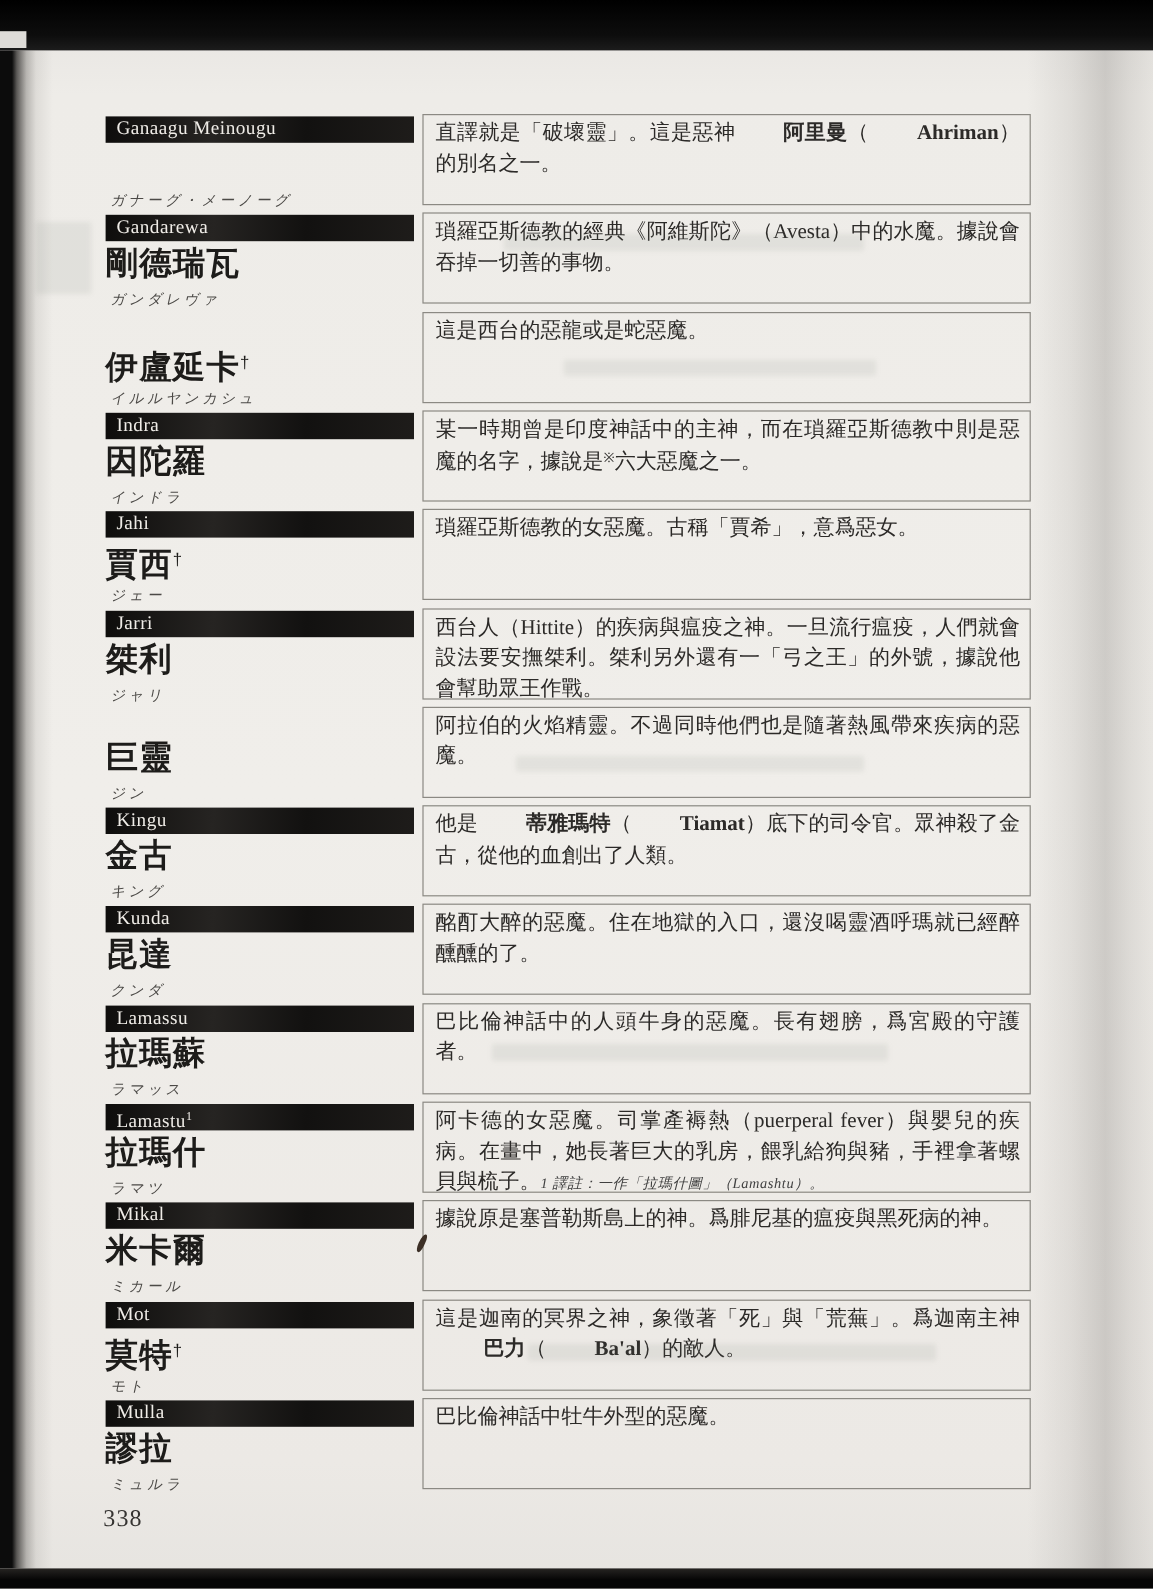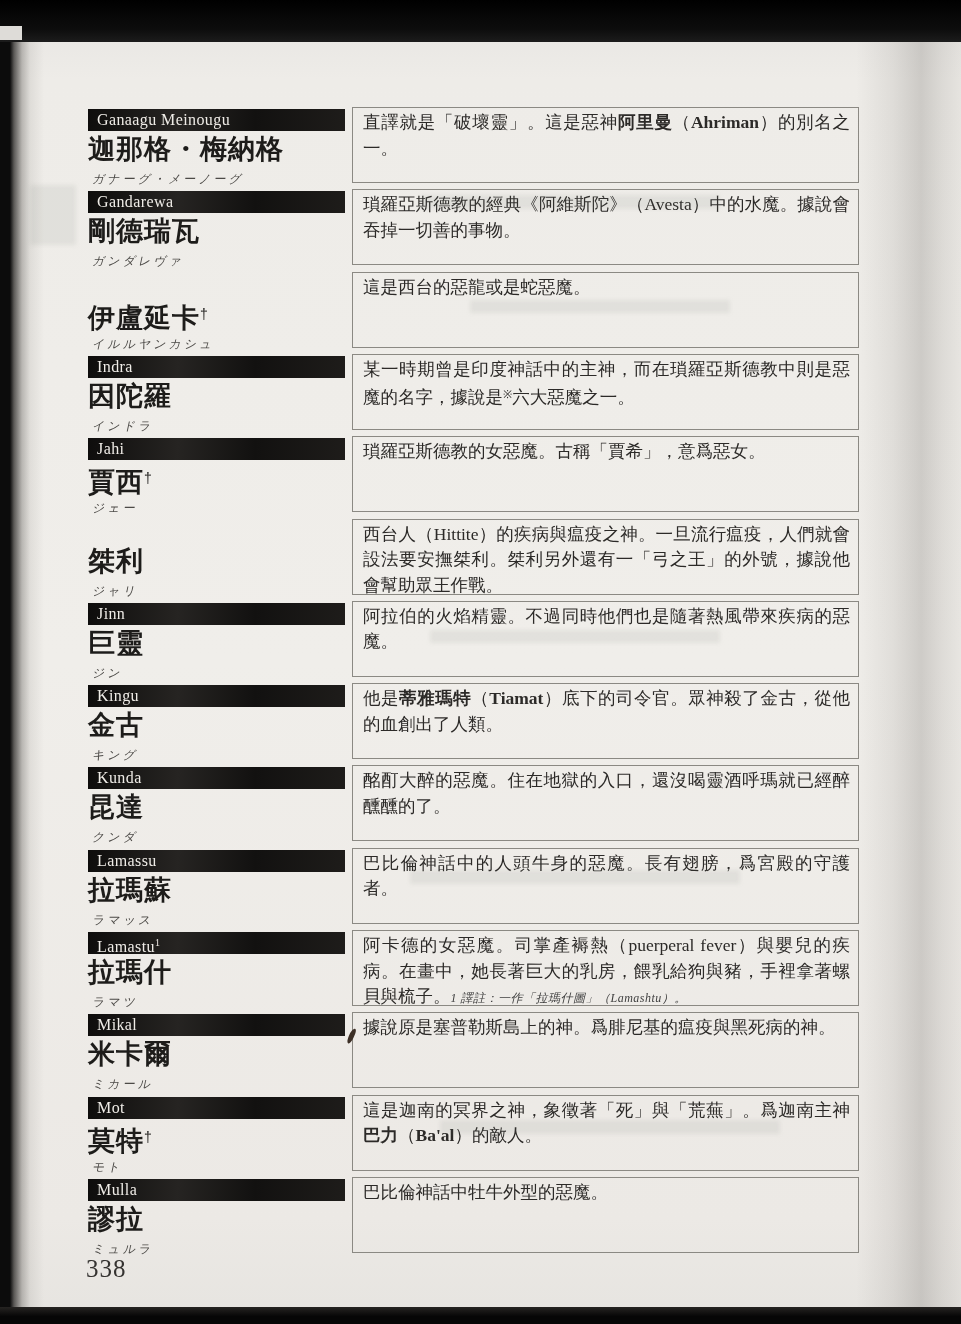--- a/index.html
+++ b/index.html
@@ -10,60 +10,59 @@
     background:linear-gradient(180deg,#e6e4e1 0%,#eeece8 6%,#f0eeea 50%,#ece9e5 92%,#e6e4e0 100%);
   }
   .scan-strip-top { position:absolute; left:0; top:0; width:961px; height:42px; background:linear-gradient(180deg,#000,#0d0d0d 70%,#1c1c1c); }
   .scan-strip-top .sliver { position:absolute; left:0; top:26px; width:22px; height:14px; background:#dedcd8; }
   .scan-strip-bottom { position:absolute; left:0; top:1307px; width:961px; height:17px; background:linear-gradient(180deg,#262422,#060606 55%); }
   .spine-shadow { position:absolute; left:0; top:42px; height:1265px; width:44px;
     background:linear-gradient(90deg,#0c0c0c 0px,#0c0c0c 10px,rgba(35,33,31,.72) 14px,rgba(95,92,88,.38) 22px,rgba(150,147,142,.18) 30px,rgba(0,0,0,0) 44px); }
   .rightpage-shade { position:absolute; right:0; top:42px; height:1265px; width:105px; pointer-events:none;
     background:linear-gradient(90deg,rgba(0,0,0,0) 0%,rgba(86,82,78,.10) 35%,rgba(70,66,62,.20) 62%,rgba(110,106,101,.14) 82%,rgba(160,156,150,.10) 100%); }
 
-  .entry-list { position:absolute; left:88px; top:12px; width:772px; height:1047px; }
+  .entry-list { position:absolute; left:88px; top:0; width:772px; height:1047px; }
   .entry { position:absolute; left:0; width:772px; height:80px; }
 
   .name-bar { position:absolute; left:0; top:2px; width:257px; height:22px;
     background:linear-gradient(93deg,#0e0d0c,#262422 35%,#121110 65%,#1e1c1a 100%);
     color:#efece7; font-size:16px; line-height:22px; padding-left:9px; letter-spacing:.4px; }
   .name-bar sup { font-size:10px; }
   .cn-name { position:absolute; left:0; top:27px; font-family:"Liberation Sans", sans-serif;
     font-weight:700; font-size:27px; line-height:30px; color:#1d1c1a; letter-spacing:1px; white-space:nowrap; }
   .cn-name sup { font-size:14px; font-weight:400; vertical-align:8px; letter-spacing:0; }
   .kana { position:absolute; left:3px; top:64px; font-size:12px; color:#4c4a47;
     letter-spacing:3px; transform:skewX(-12deg); transform-origin:left bottom; white-space:nowrap; }
 
   .desc-box { position:absolute; left:264px; top:0; width:507px; height:76px;
     border:1px solid #8b8983; padding:2px 8px 0 10px;
     font-size:17.5px; line-height:25.5px; color:#2c2a28; text-align:justify; }
-  .seg-b { font-weight:700; }
+  .seg-b { font-weight:700;padding-left:40px; }
   .seg-i { }
   .seg-s { font-size:12px; font-style:italic; color:#404040; letter-spacing:.5px; }
   .seg-p { font-size:11px; vertical-align:5px; }
 
-  .page-number { position:absolute; left:86px; top:1255px; font-size:25px; color:#353331; letter-spacing:1px; }
+  .page-number { position:absolute; left:86px; top:1255px; font-size:20px; color:#353331; letter-spacing:1px; }
 
   .bleed { position:absolute; pointer-events:none; filter:blur(2px); background:rgba(110,120,112,.10); border-radius:2px; }
   .speck { position:absolute; left:349px; top:1028px; width:5px; height:16px; background:#3c2f26;
     border-radius:60% 40% 50% 50%; transform:rotate(24deg); }
 </style>
 </head>
 <body>
 
 <div class="scan-strip-top">
     <div class="sliver"></div>
   </div>
 <div class="spine-shadow"></div>
 <div class="rightpage-shade"></div>
 
 <div class="entry-list">
     <div class="entry" style="top: 95px;">
       <div class="name-bar">Ganaagu Meinougu</div>
-      <div class="cn-name">迦那格・梅納格</div>
       <div class="kana">ガナーグ・メーノーグ</div>
       <div class="desc-box"><span>直譯就是「破壞靈」。這是惡神</span><span class="seg-b">阿里曼</span><span>（</span><span class="seg-b">Ahriman</span><span>）的別名之一。</span></div>
     </div>
     <div class="entry" style="top: 177.3px;">
       <div class="name-bar">Gandarewa</div>
       <div class="cn-name">剛德瑞瓦</div>
       <div class="kana">ガンダレヴァ</div>
       <div class="desc-box"><span>瑣羅亞斯德教的經典《阿維斯陀》（</span><span class="seg-i">Avesta</span><span>）中的水魔。據說會吞掉一切善的事物。</span></div>
     </div>
     <div class="entry" style="top: 259.6px;">
@@ -77,26 +76,26 @@
       <div class="kana">インドラ</div>
       <div class="desc-box"><span>某一時期曾是印度神話中的主神，而在瑣羅亞斯德教中則是惡魔的名字，據說是</span><span class="seg-p">※</span><span>六大惡魔之一。</span></div>
     </div>
     <div class="entry" style="top: 424.2px;">
       <div class="name-bar">Jahi</div>
       <div class="cn-name">賈西<sup>†</sup></div>
       <div class="kana">ジェー</div>
       <div class="desc-box"><span>瑣羅亞斯德教的女惡魔。古稱「賈希」，意爲惡女。</span></div>
     </div>
     <div class="entry" style="top: 506.5px;">
+      <div class="name-bar">Jarri</div>
       <div class="cn-name">桀利</div>
       <div class="kana">ジャリ</div>
       <div class="desc-box"><span>西台人（Hittite）的疾病與瘟疫之神。一旦流行瘟疫，人們就會設法要安撫桀利。桀利另外還有一「弓之王」的外號，據說他會幫助眾王作戰。</span></div>
     </div>
     <div class="entry" style="top: 588.8px;">
-      <div class="name-bar">Jinn</div>
       <div class="cn-name">巨靈</div>
       <div class="kana">ジン</div>
       <div class="desc-box"><span>阿拉伯的火焰精靈。不過同時他們也是隨著熱風帶來疾病的惡魔。</span></div>
     </div>
     <div class="entry" style="top: 671.1px;">
       <div class="name-bar">Kingu</div>
       <div class="cn-name">金古</div>
       <div class="kana">キング</div>
       <div class="desc-box"><span>他是</span><span class="seg-b">蒂雅瑪特</span><span>（</span><span class="seg-b">Tiamat</span><span>）底下的司令官。眾神殺了金古，從他的血創出了人類。</span></div>
     </div>

